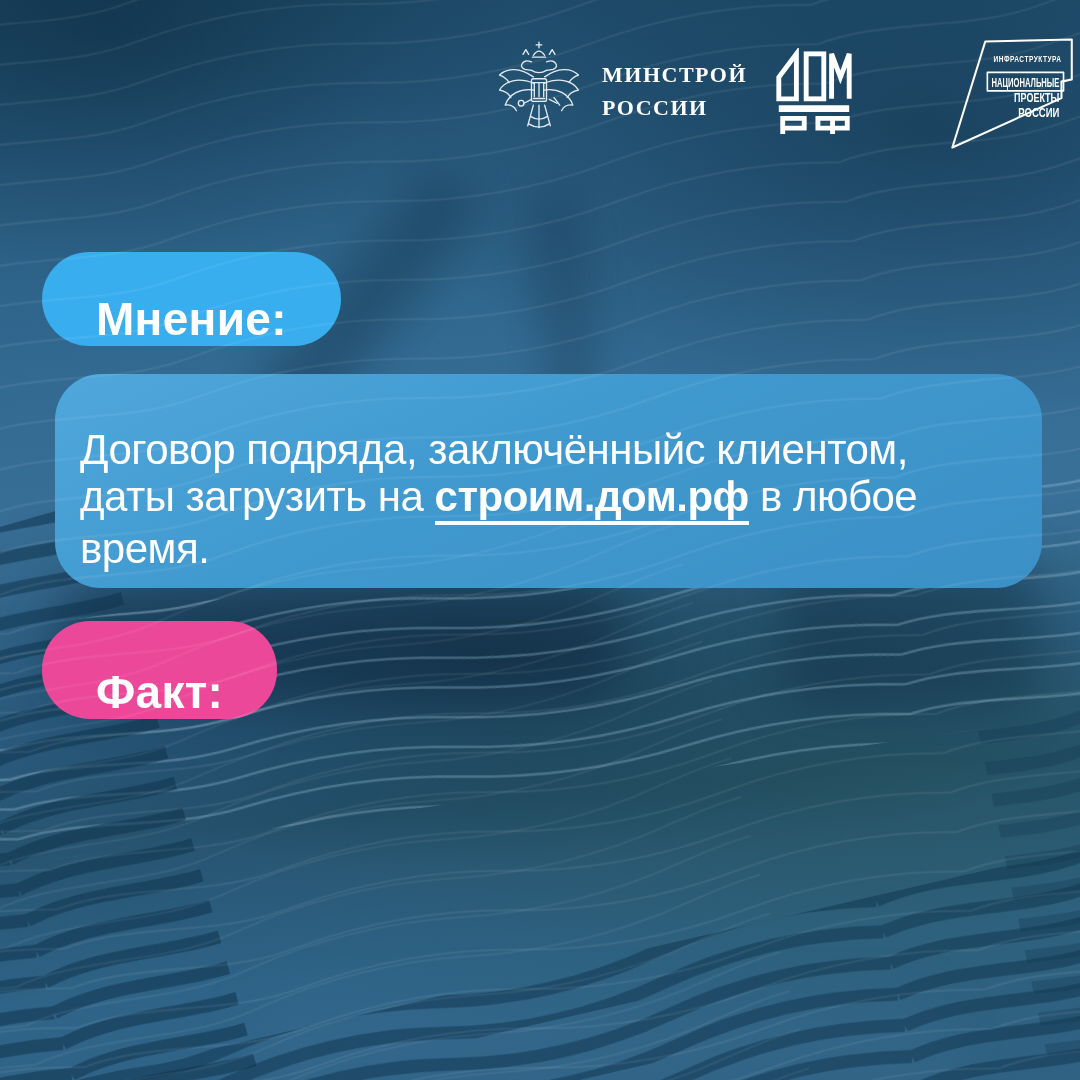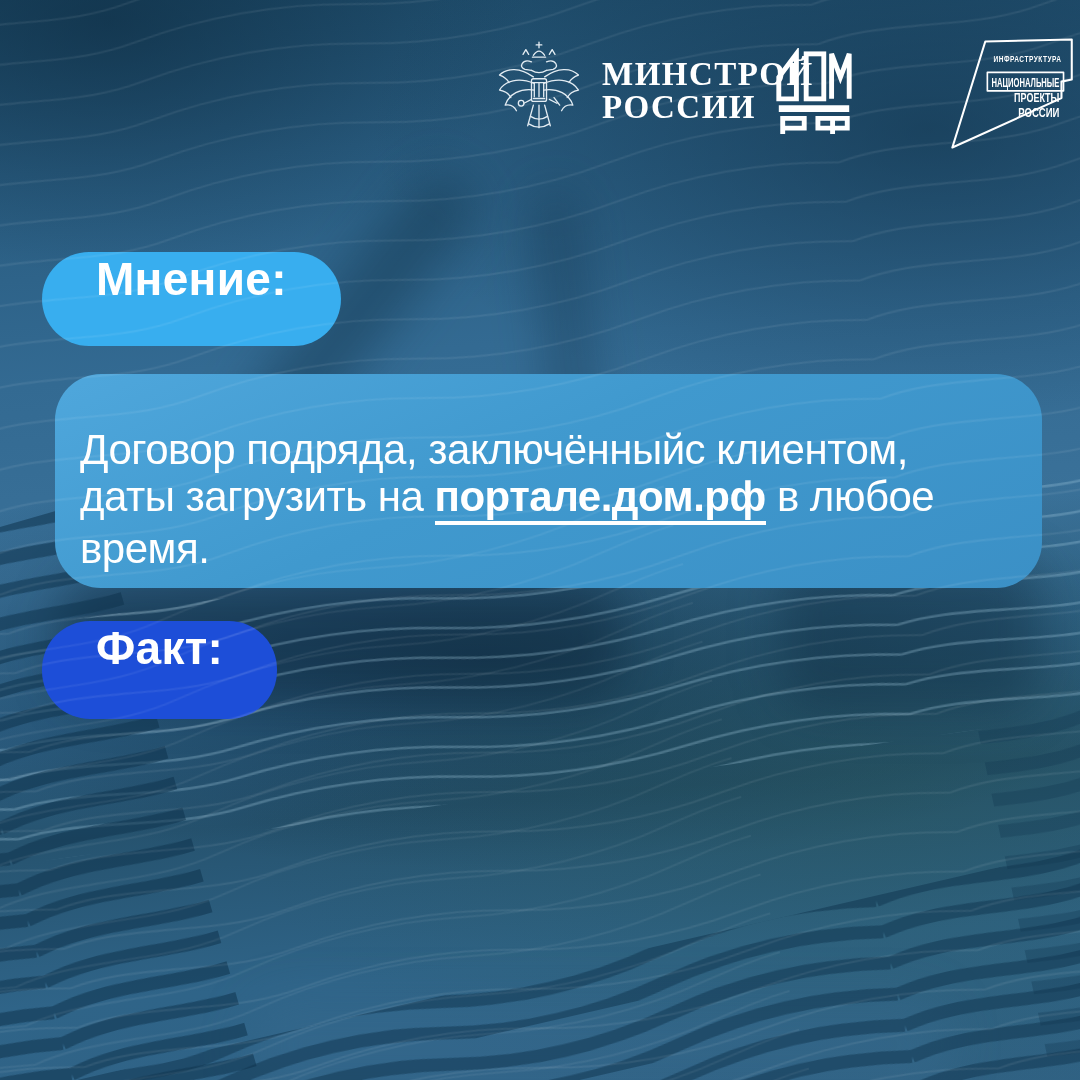--- a/index.html
+++ b/index.html
@@ -24,30 +24,30 @@
   .c4{left:60px;top:580px;width:560px;height:120px;background:rgba(10,36,56,.45);}
   .c5{left:250px;top:1000px;width:700px;height:90px;background:rgba(58,110,145,.35);}
   
   svg.decor,svg.overlay{position:absolute;left:0;top:0;pointer-events:none;}
   svg.overlay{z-index:6;}
   svg.decor{z-index:1;}
   
   .logos{position:absolute;left:0;top:0;width:1080px;z-index:3;}
   .minstroy{position:absolute;left:492px;top:38px;display:flex;align-items:center;gap:16px;}
   .minstroy-text{display:flex;flex-direction:column;font-family:"Liberation Serif",serif;
-    font-weight:700;font-size:33px;line-height:33px;letter-spacing:1.5px;}
+    font-weight:700;font-size:22px;line-height:33px;letter-spacing:1.5px;}
   .domrf{position:absolute;left:770px;top:48px;}
   .natproj{position:absolute;left:940px;top:34px;}
   .natproj text{font-family:"Liberation Sans",sans-serif;font-weight:700;fill:#ffffff;}
   
-  .badge{position:absolute;display:inline-flex;align-items:flex-start;z-index:4;
+  .badge{position:absolute;display:inline-flex;align-items:flex-end;z-index:4;
     height:94px;border-radius:48px;padding:0 54px;
     font-size:46px;font-weight:600;letter-spacing:.3px;}
   .badge-opinion{left:42px;top:252px;background:#38aeef;}
-  .badge-fact{left:42px;top:621px;height:98px;background:#1d4ed8;}
+  .badge-fact{left:42px;top:621px;height:98px;background:#ec4899;}
   
   .box{position:absolute;left:55px;width:987px;border-radius:46px;z-index:4;box-sizing:border-box;}
   .box-opinion{top:374px;height:214px;
     background:linear-gradient(155deg,#4fa7dc 0%,#4099ce 45%,#3b90c6 100%);}
   .box-fact{top:756px;height:267px;
     background:linear-gradient(150deg,#46a556 0%,#3da04b 48%,#47a955 100%);}
   .boxtext{margin:0;padding:52px 18px 0 25px;font-size:42px;line-height:47px;
     letter-spacing:-.5px;white-space:pre-line;font-weight:400;}
   .box-fact .boxtext{padding-top:44px;}
   .link{font-weight:700;display:inline-block;border-bottom:4px solid #ffffff;padding-bottom:5px;line-height:38px;}
@@ -151,21 +151,21 @@
       </svg>
     </div>
   </header>
 
   <div class="badge badge-opinion">
     <span>Мнение:</span>
   </div>
 
   <section class="box box-opinion">
     <p class="boxtext"><span>Договор подряда, заключённыйс клиентом,
-даты загрузить на </span><span class="link">портале.дом.рф</span><span> в любое
+даты загрузить на </span><span class="link">строим.дом.рф</span><span> в любое
 время.</span></p>
   </section>
 
   <div class="badge badge-fact">
     <span>Факт:</span>
   </div>
 
 
   <svg class="overlay" width="1080" height="1080" viewBox="0 0 1080 1080">
     <g transform="rotate(-10 540 540)">

